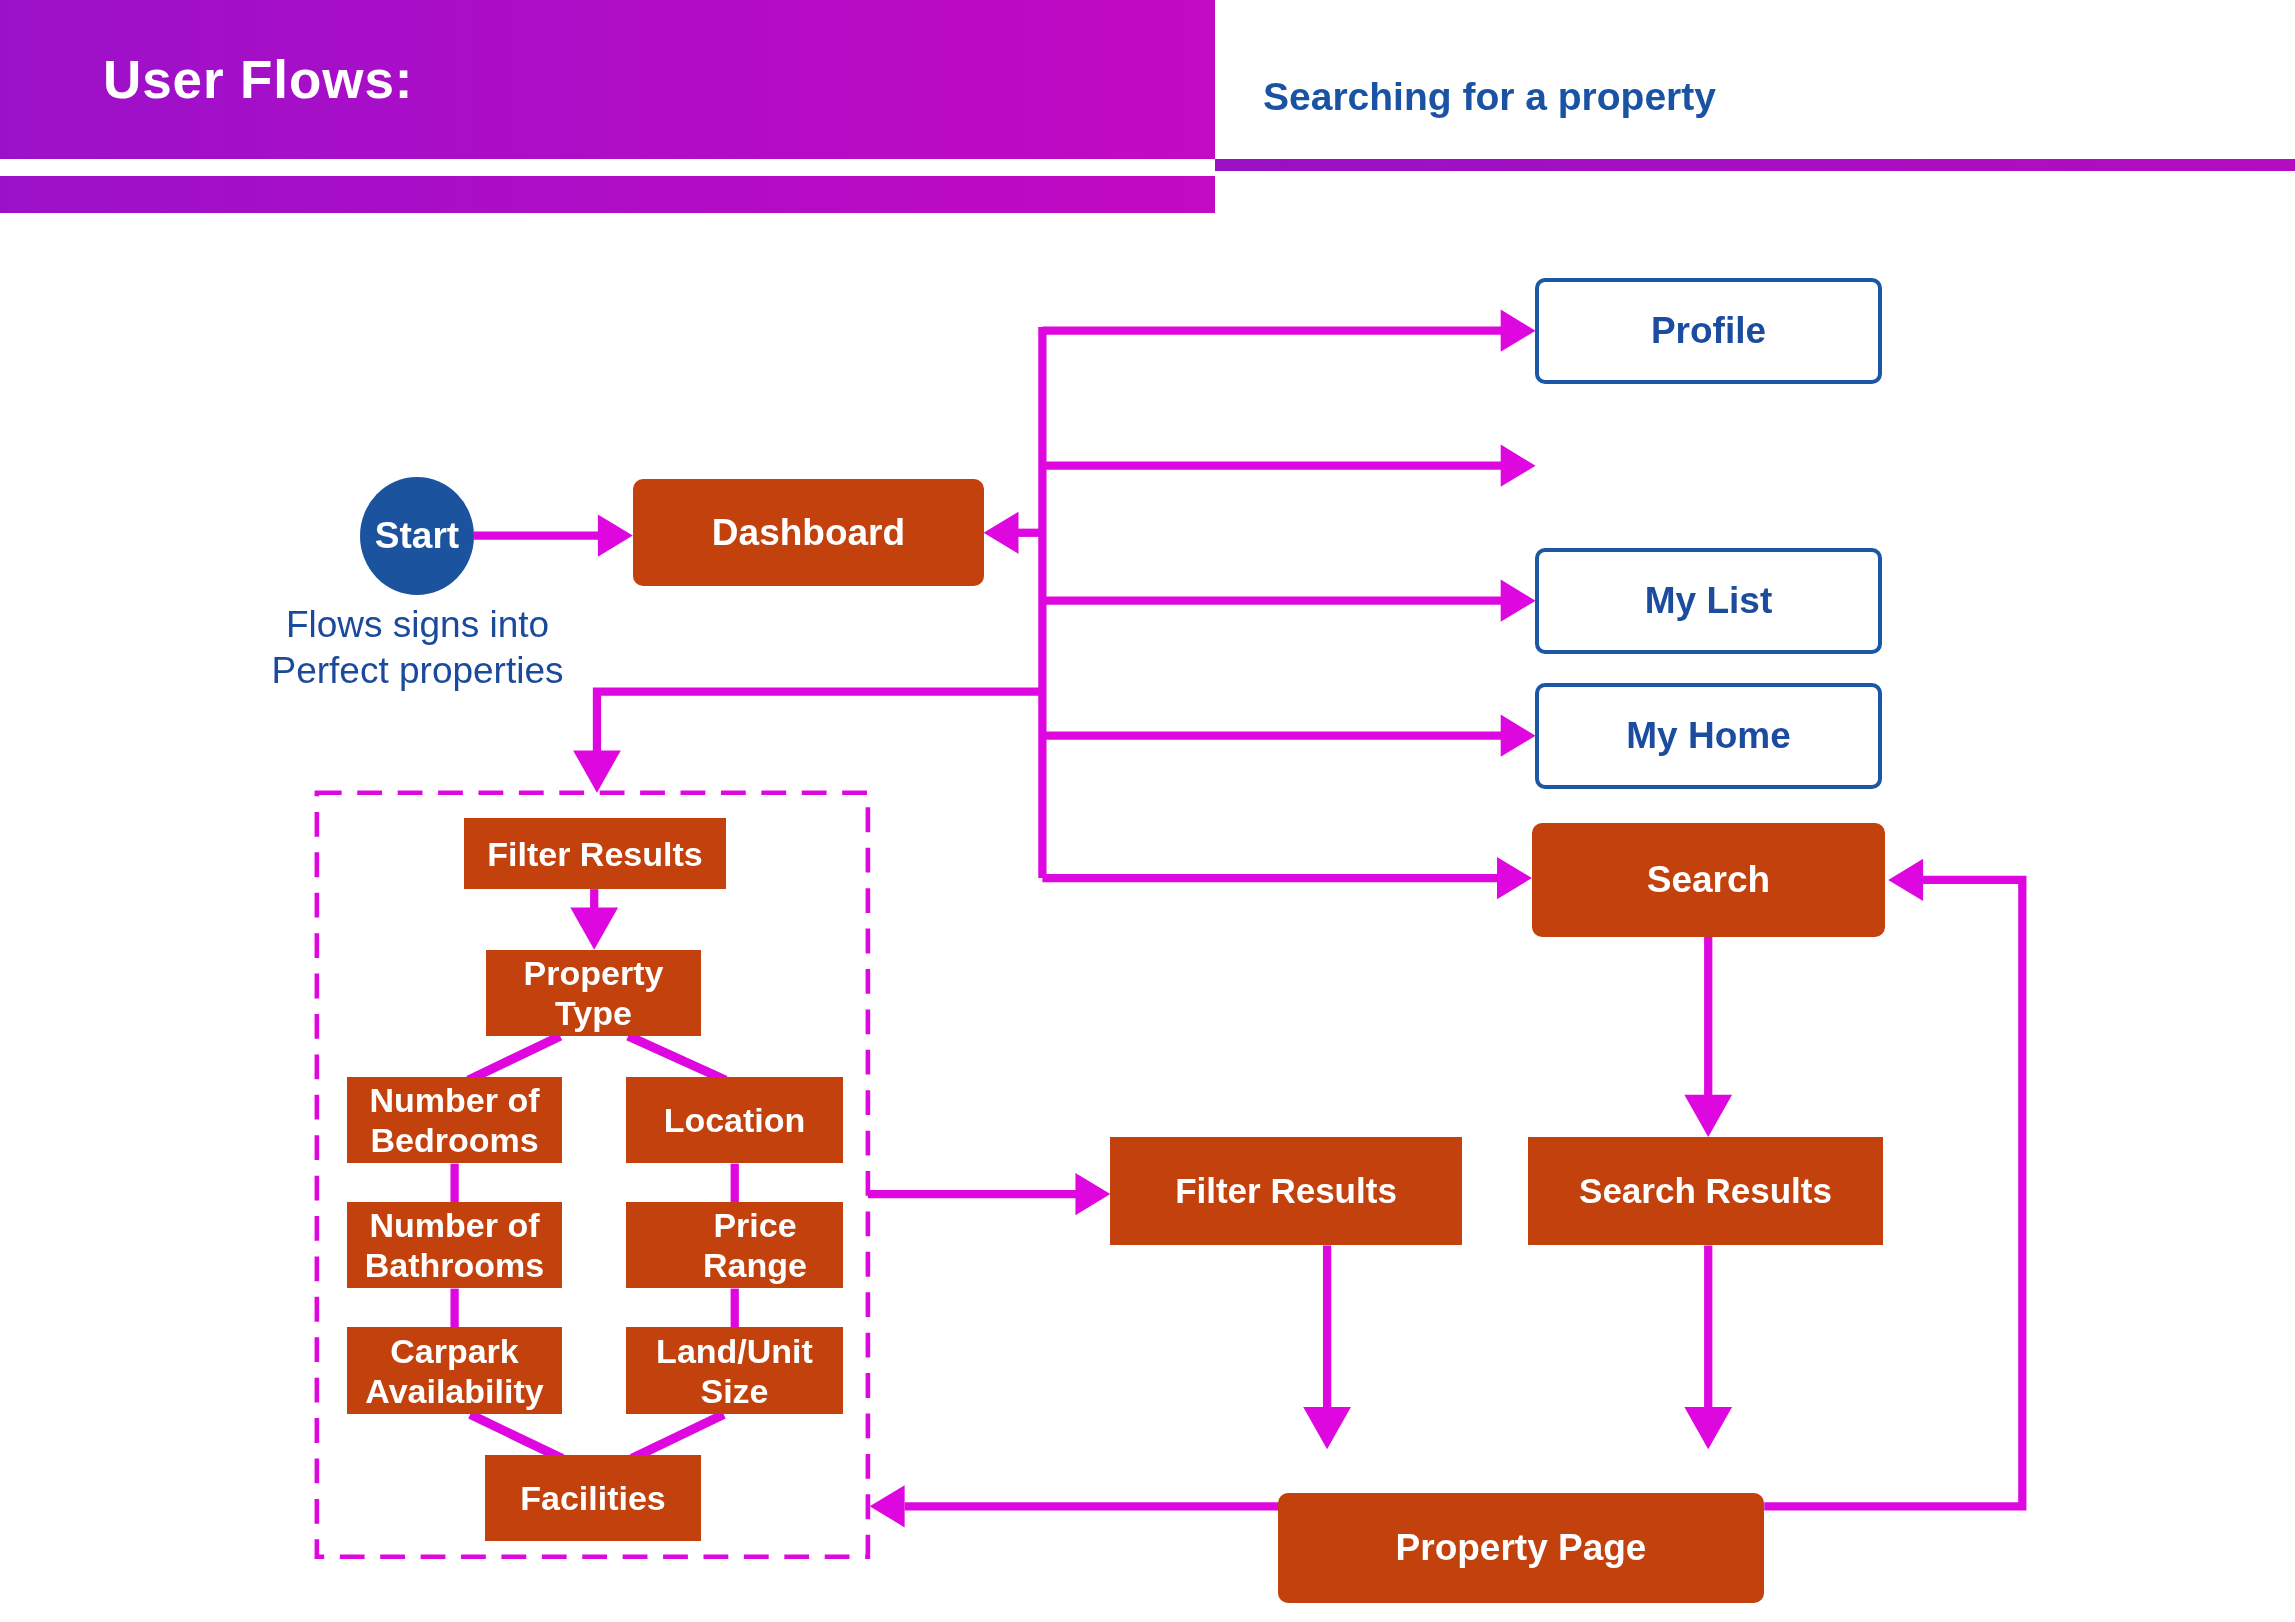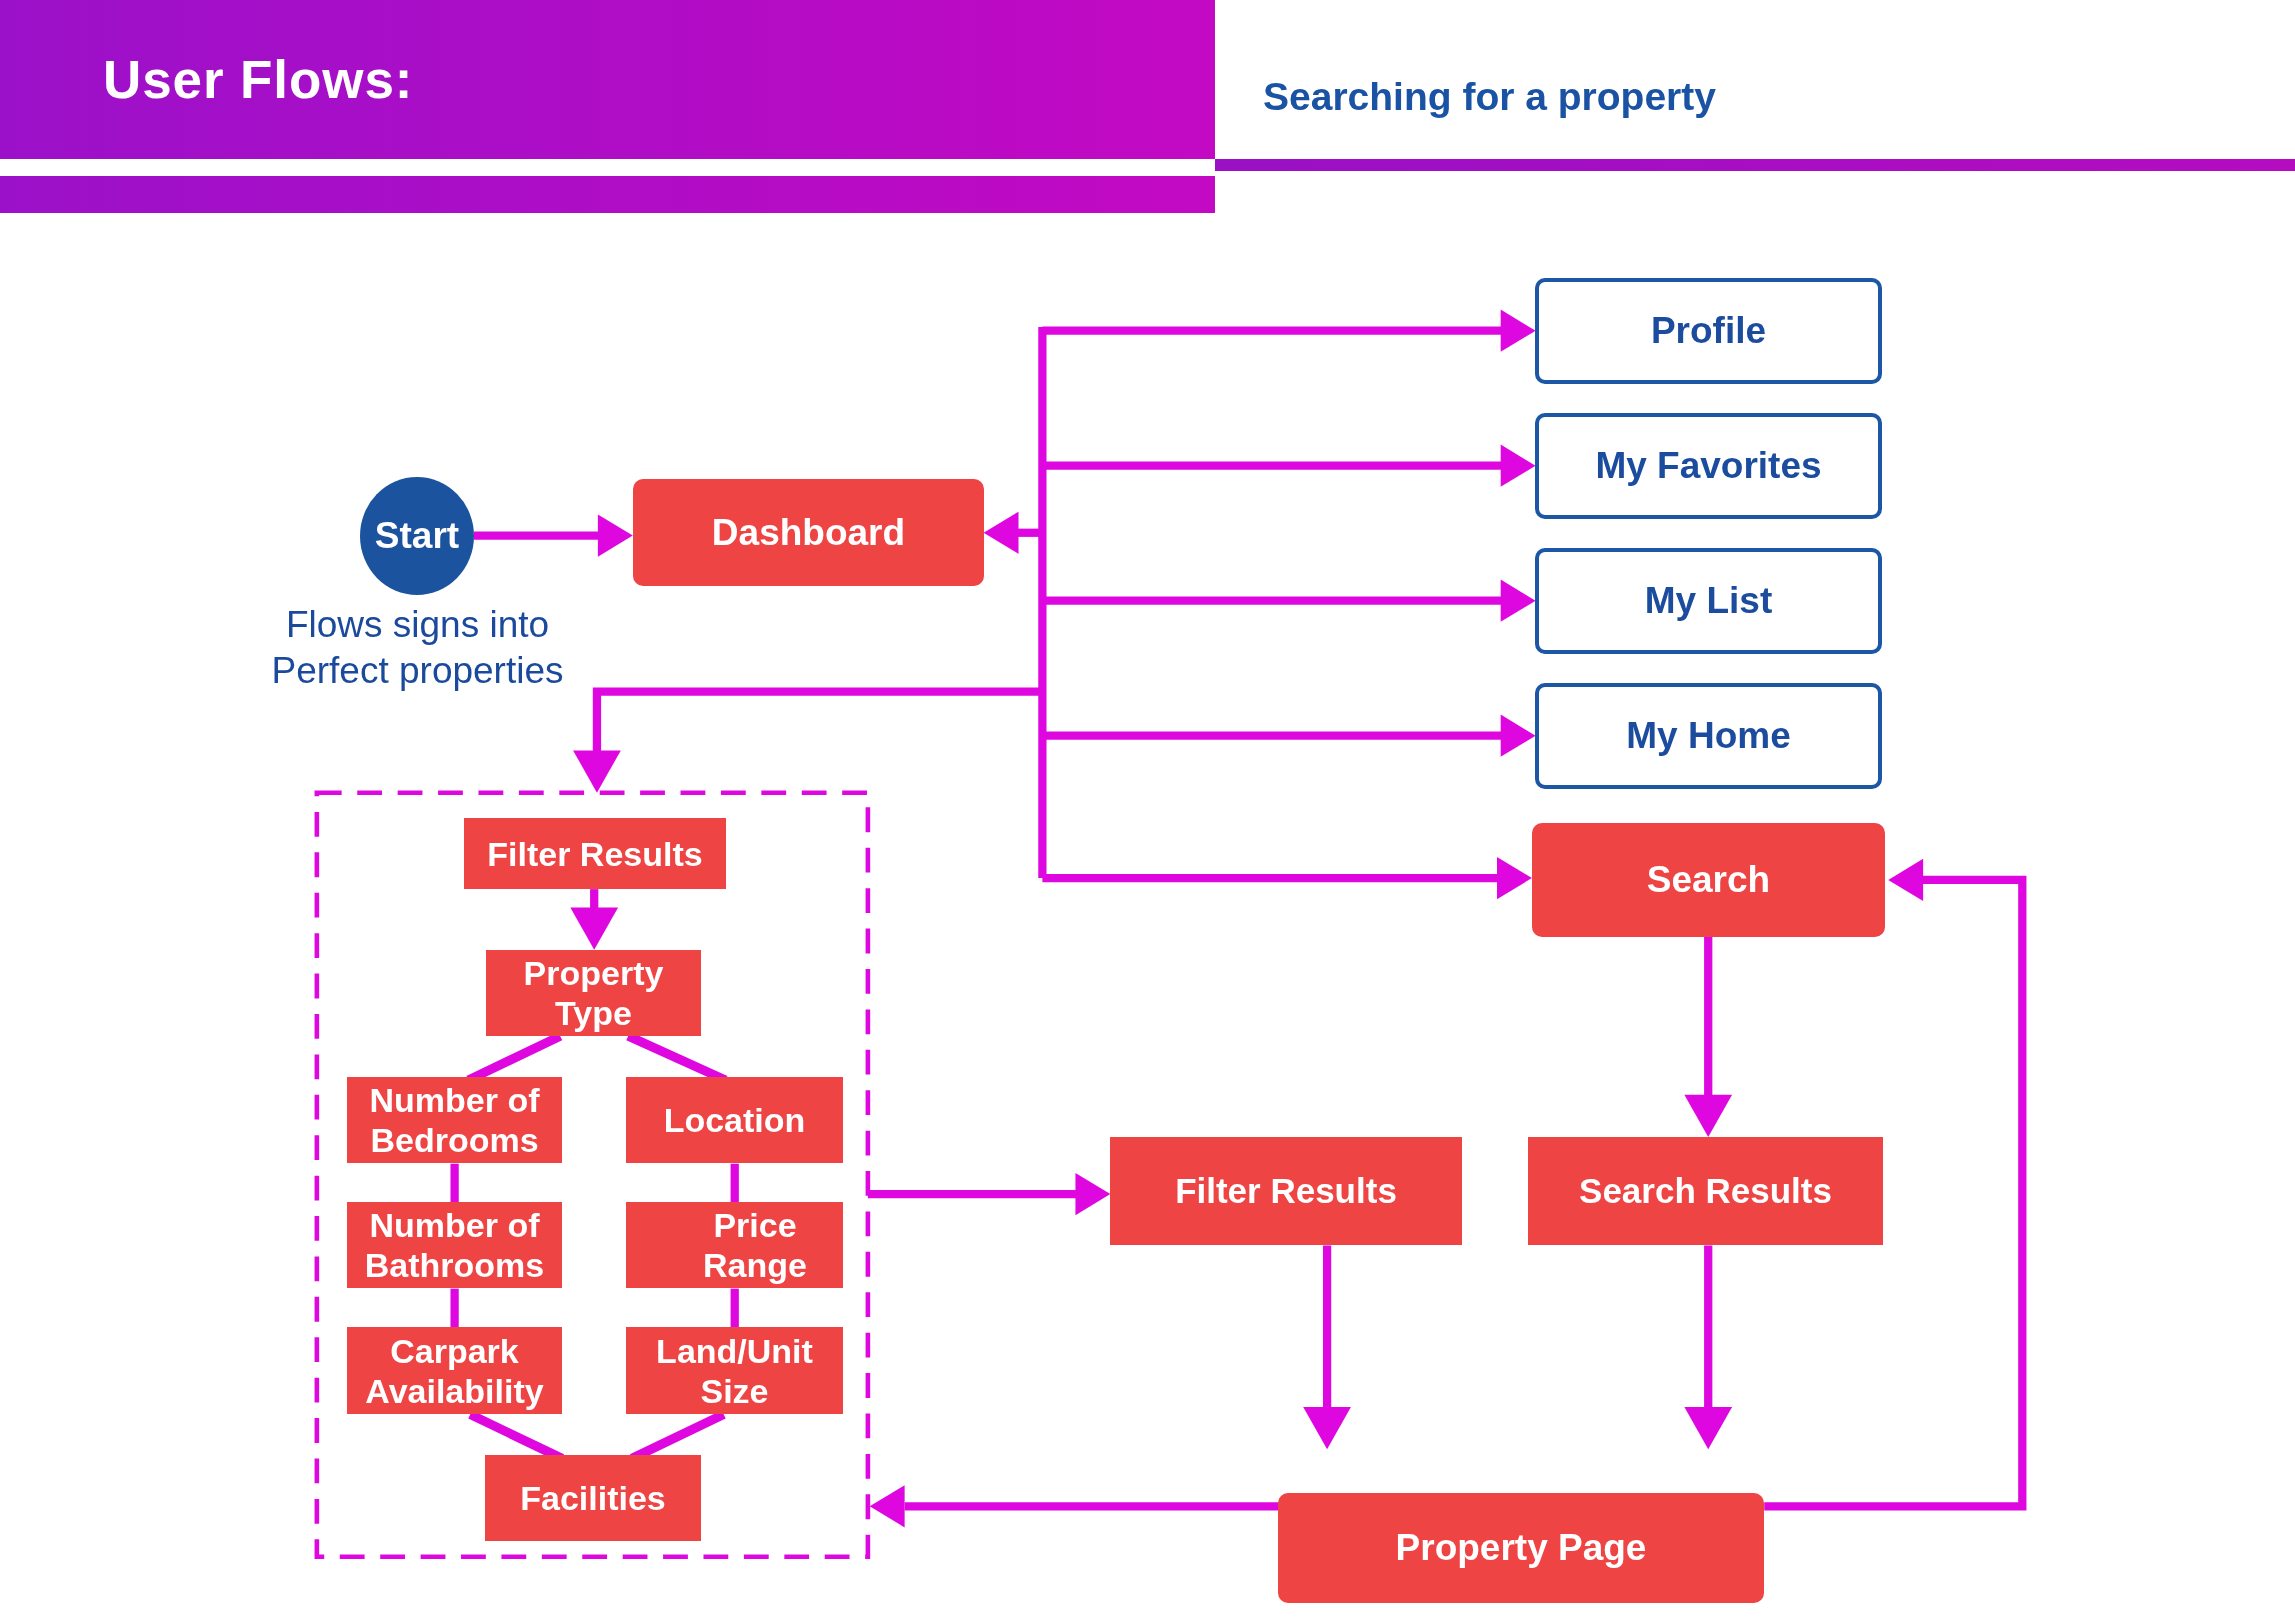--- a/index.html
+++ b/index.html
@@ -12,21 +12,21 @@
   .hdr-block h1{margin:0 0 0 103px;font-size:53px;font-weight:bold;color:#ffffff;letter-spacing:0.9px;text-align:center;}
   .hdr-stripe{position:absolute;left:1215px;top:159px;width:1081px;height:12px;
               background:linear-gradient(90deg,#9A10C4 0%,#B50CC0 100%);}
   .hdr-band{position:absolute;left:0;top:176px;width:1215px;height:37px;
             background:linear-gradient(90deg,#9B11C9 0%,#C309C3 100%);}
   .hdr-subtitle{position:absolute;left:1263px;top:75px;font-size:39px;font-weight:bold;color:#1A53A4;}
   
   svg.wires{position:absolute;left:0;top:0;}
   .node{position:absolute;display:flex;align-items:center;justify-content:center;
         text-align:center;font-weight:bold;box-sizing:border-box;}
-  .solid{background:#ef4444;color:#ffffff;}
+  .solid{background:#c2410c;color:#ffffff;}
   .outlined{background:#ffffff;border:4.6px solid #1B57A5;color:#1B4C9E;}
   .start{border-radius:50%;background:#1B539F;color:#ffffff;font-size:37px;}
   .caption{position:absolute;left:234px;top:602px;width:367px;text-align:center;
            color:#1B4A9C;font-size:37px;line-height:46px;}
   .f40{font-size:37px;border-radius:10px;}
   .f38{font-size:35px;}
   .f37{font-size:34px;line-height:40px;}
 </style>
 </head>
 <body>
@@ -101,21 +101,20 @@
     <span>Start</span>
   </div>
   <div class="caption">
     <div>Flows signs into</div>
     <div>Perfect properties</div>
   </div>
 
   <div class="node solid f40" style="left:633px;top:479px;width:351px;height:107px;">Dashboard</div>
 
   <div class="node outlined f40" style="left:1535px;top:278px;width:347px;height:106px;">Profile</div>
-  <div class="node outlined f40" style="left:1535px;top:413px;width:347px;height:106px;">My Favorites</div>
   <div class="node outlined f40" style="left:1535px;top:548px;width:347px;height:106px;">My List</div>
   <div class="node outlined f40" style="left:1535px;top:683px;width:347px;height:106px;">My Home</div>
 
   <div class="node solid f40" style="left:1532px;top:823px;width:353px;height:114px;">Search</div>
 
   <div class="node solid f37" style="left:464px;top:818px;width:262px;height:71px;">Filter Results</div>
   <div class="node solid f37" style="left:486px;top:950px;width:215px;height:86px;">Property Type</div>
   <div class="node solid f37" style="left:347px;top:1077px;width:215px;height:86px;">Number of Bedrooms</div>
   <div class="node solid f37" style="left:626px;top:1077px;width:217px;height:86px;">Location</div>
   <div class="node solid f37" style="left:347px;top:1202px;width:215px;height:86px;">Number of Bathrooms</div>

